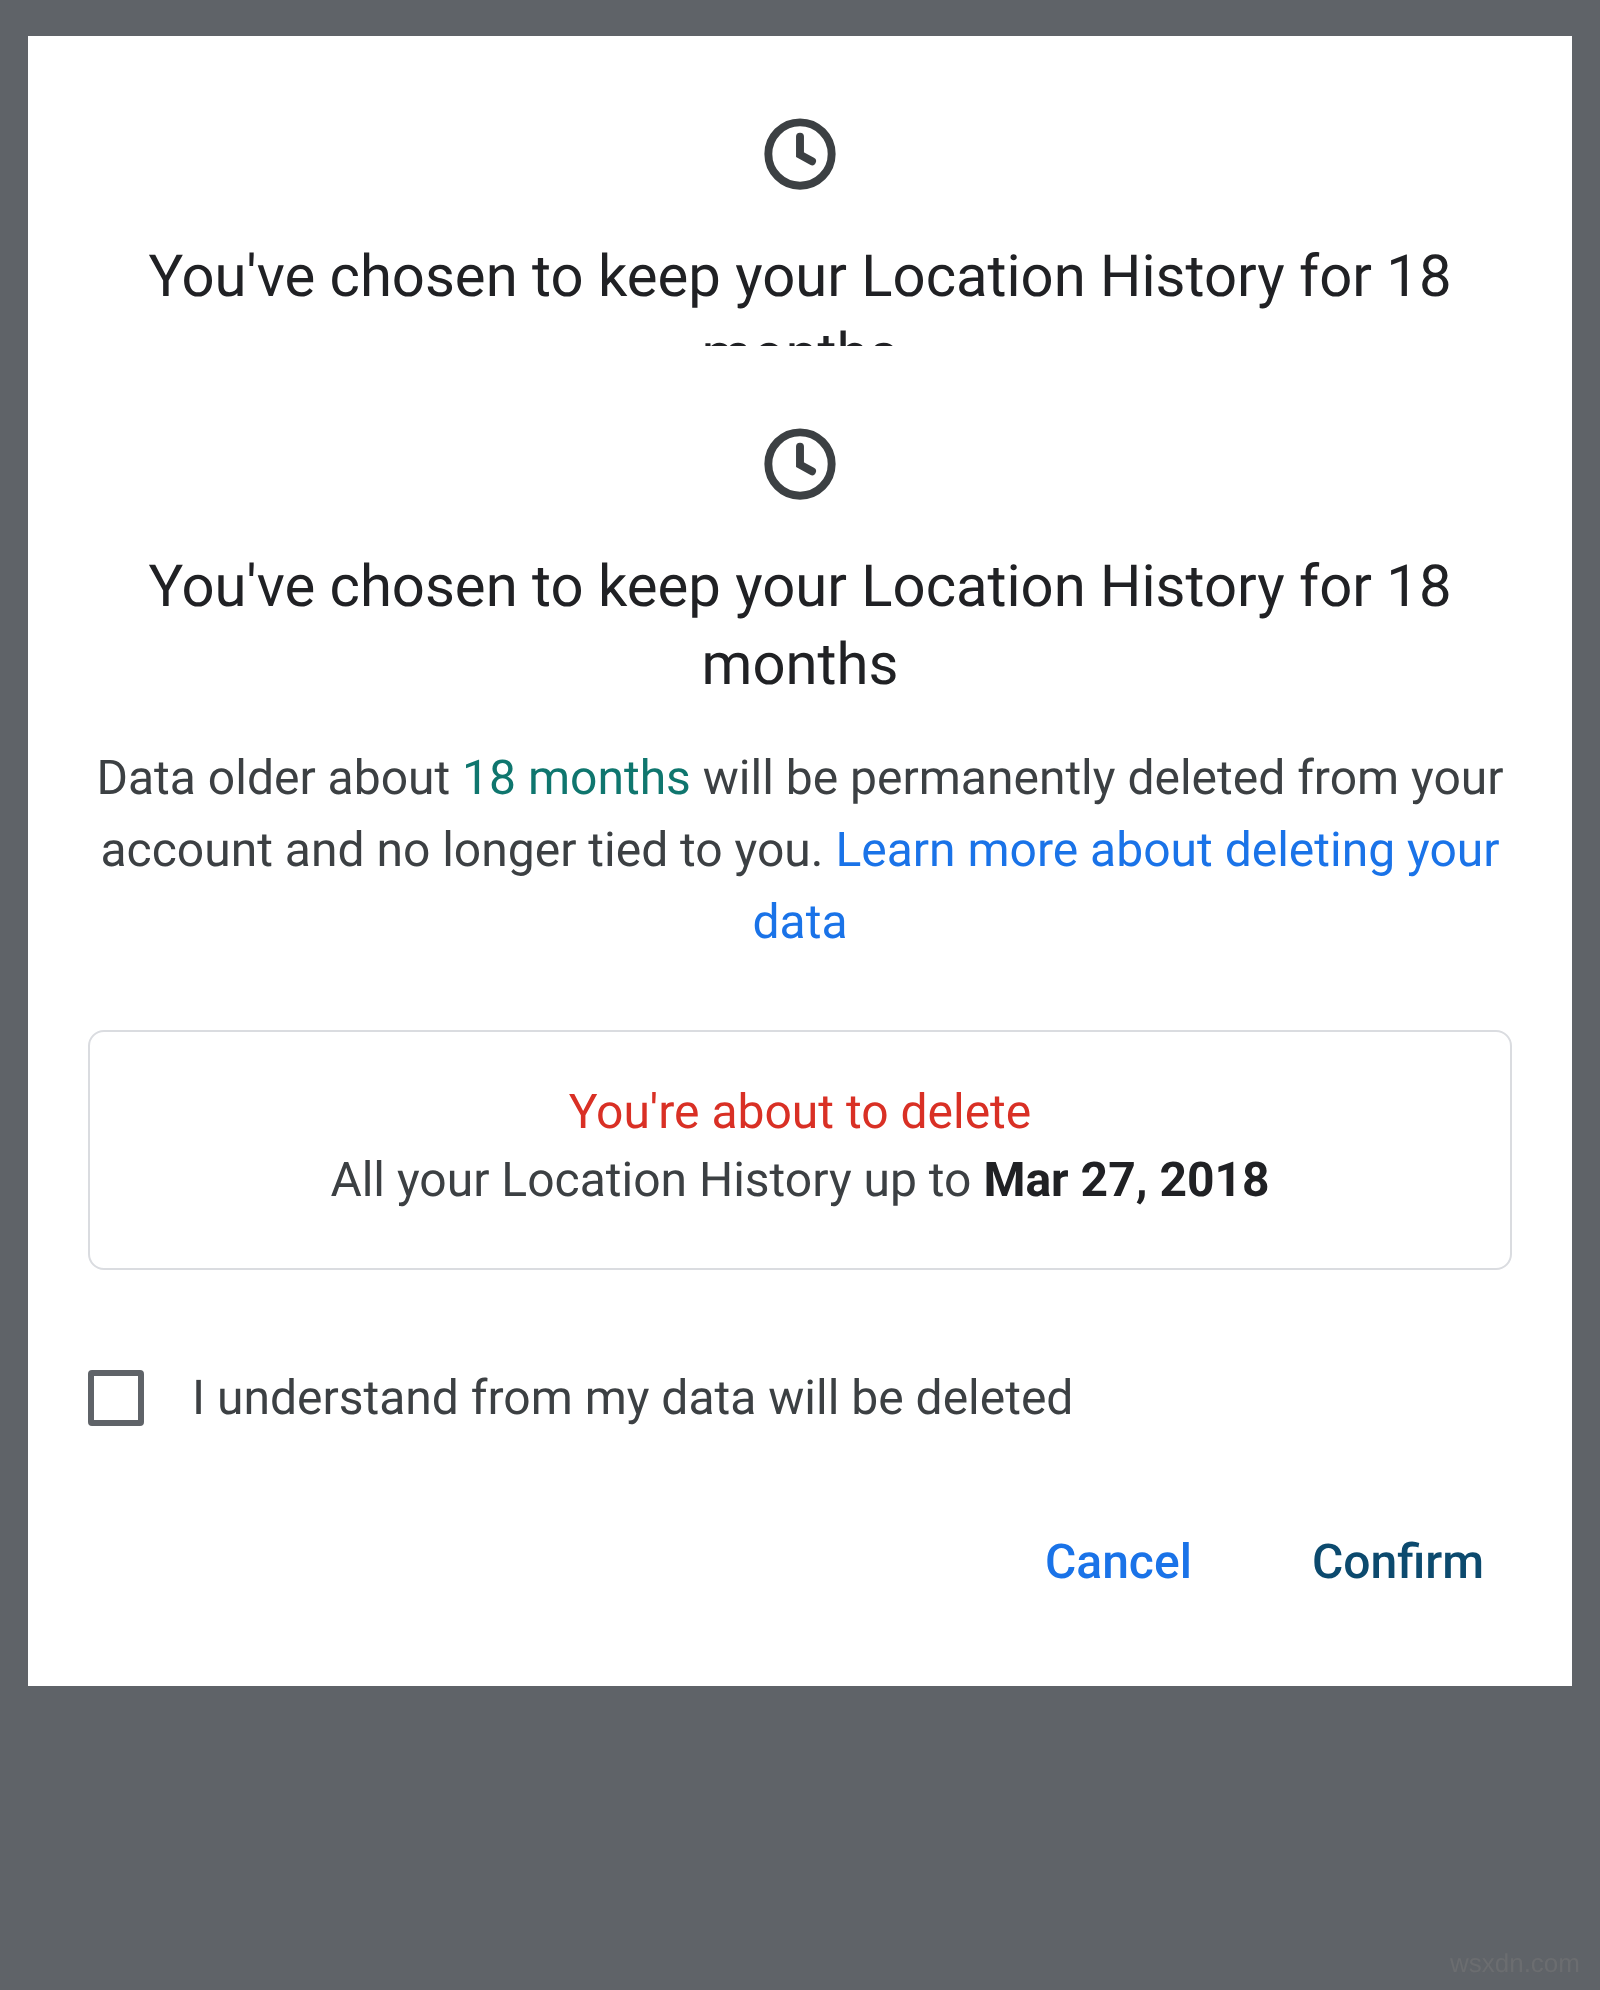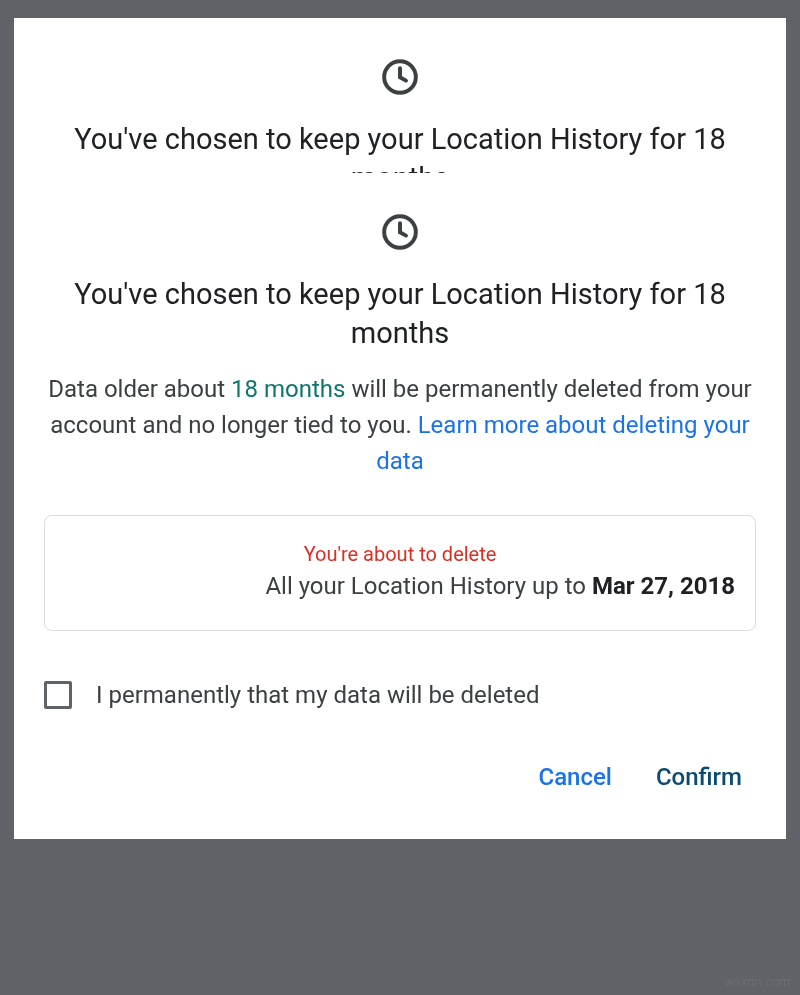--- a/index.html
+++ b/index.html
@@ -81,27 +81,26 @@
     }
     .warning-card {
       border: 1px solid #dadce0;
       border-radius: 8px;
       margin: 36px 30px 0 30px;
       padding: 26px 20px 30px 20px;
       text-align: center;
     }
     .warning-title {
       color: #d93025;
-      font-size: 20px;
+      font-size: 24px;
       margin-bottom: 6px;
     }
     .warning-body {
       color: #3c4043;
       font-size: 24px;
-      text-align: right;
     }
     .warning-body b {
       font-weight: 700;
       color: #202124;
     }
     .consent-row {
       display: flex;
       align-items: center;
       padding: 50px 30px 0 30px;
     }
@@ -114,21 +113,21 @@
       flex-shrink: 0;
       cursor: pointer;
     }
     .consent-label {
       font-size: 24px;
       color: #3c4043;
     }
     .actions {
       display: flex;
       justify-content: flex-end;
-      gap: 44px;
+      gap: 60px;
       padding: 54px 44px 48px 0;
     }
     .btn {
       font-size: 24px;
       font-weight: 500;
       background: none;
       border: none;
       cursor: pointer;
       font-family: inherit;
     }
@@ -182,21 +181,21 @@
 
   <div class="warning-card">
     <div class="warning-title">You're about to delete</div>
     <div class="warning-body">
       <span>All your Location History up to </span><b>Mar 27, 2018</b>
     </div>
   </div>
 
   <div class="consent-row">
     <div class="checkbox"></div>
-    <div class="consent-label">I permanently that my data will be deleted</div>
+    <div class="consent-label">I understand from my data will be deleted</div>
   </div>
 
   <div class="actions">
     <button class="btn btn-cancel">Cancel</button>
     <button class="btn btn-confirm">Confirm</button>
   </div>
 
 </div>
 
 <div class="watermark">wsxdn.com</div>

